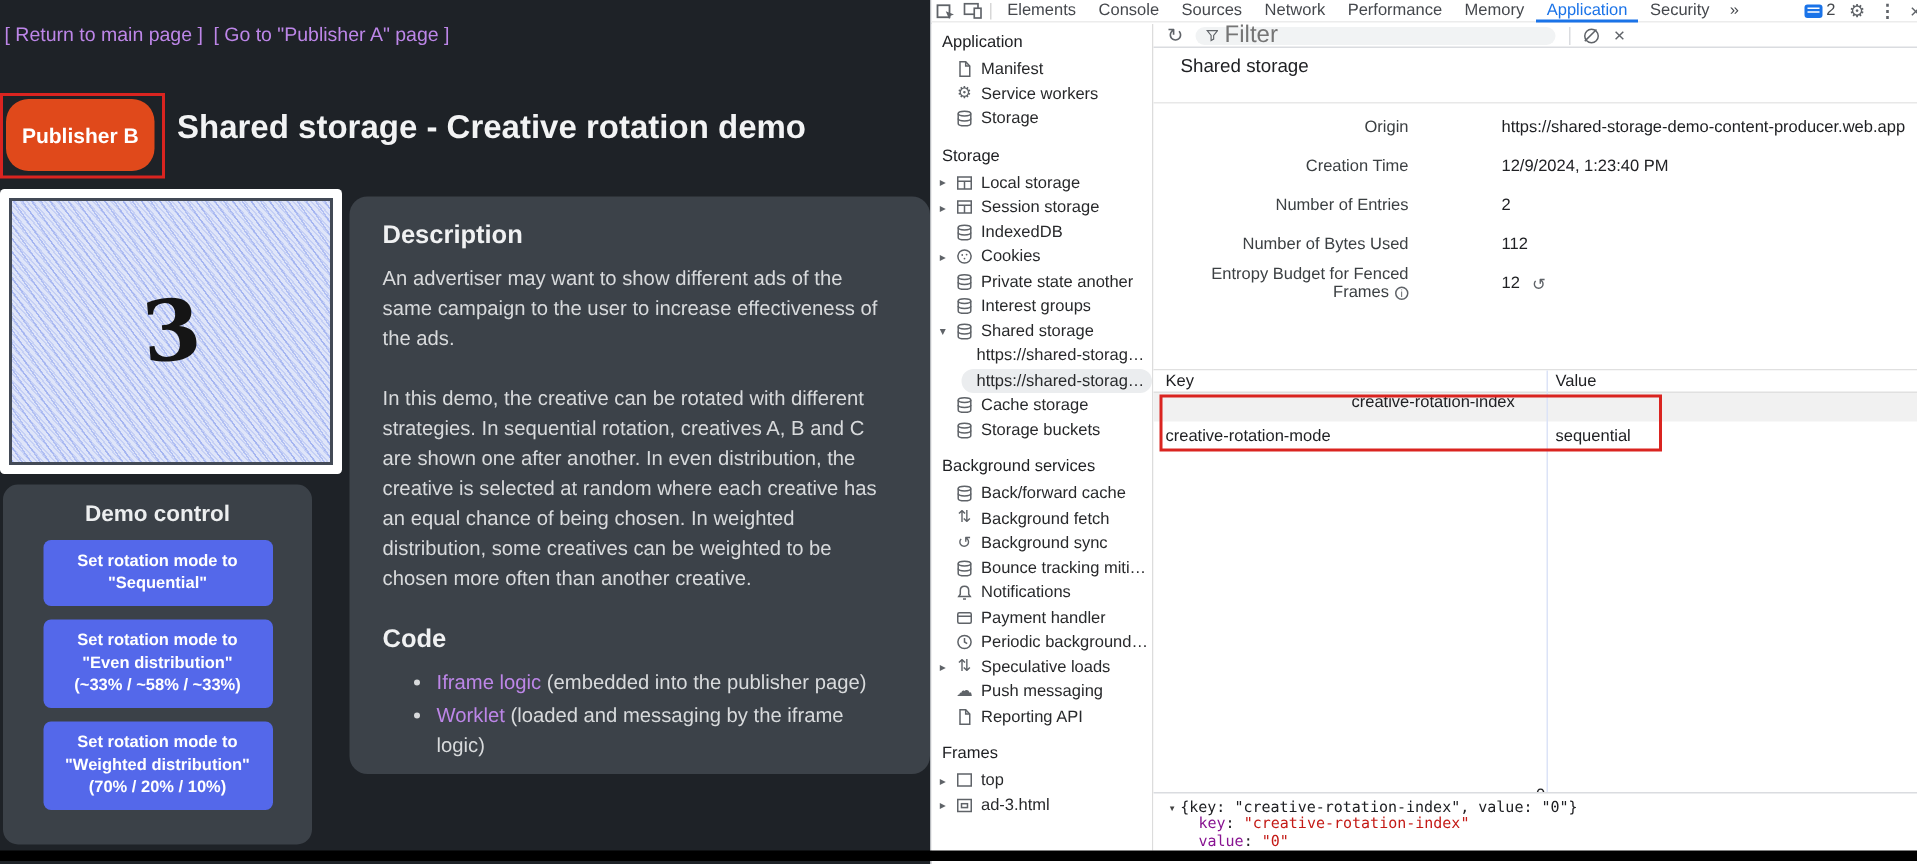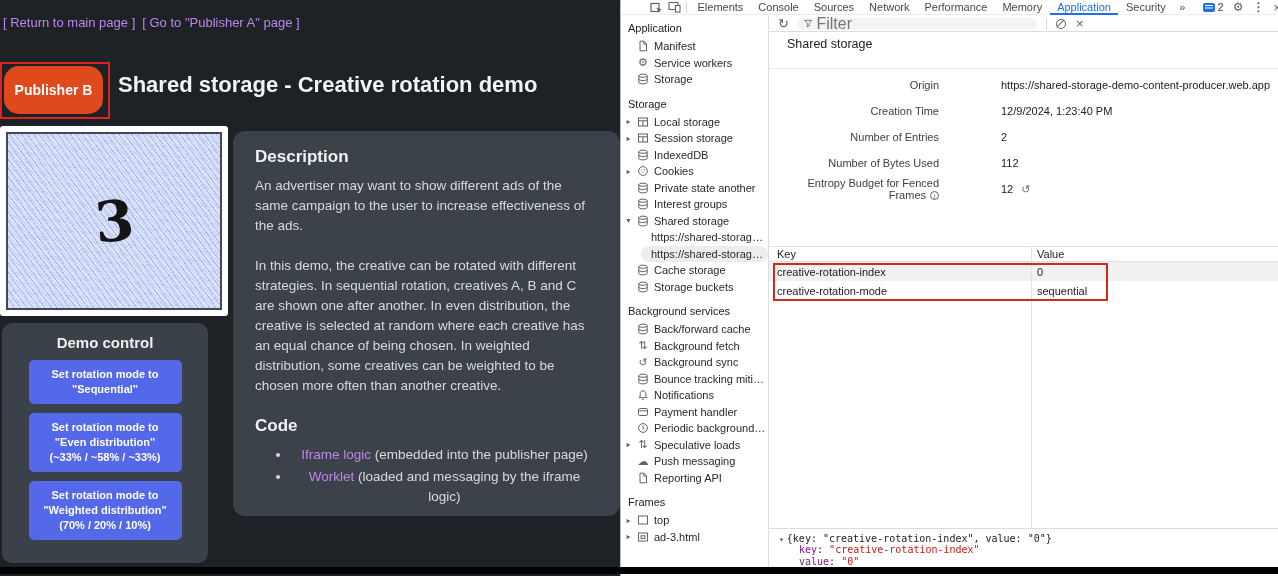--- a/index.html
+++ b/index.html
@@ -21,27 +21,27 @@
     display:flex;align-items:center;justify-content:center;}
   .creative-num{font-family:"DejaVu Serif",serif;font-size:56px;font-weight:bold;color:#151515;transform:rotate(-5deg);}
   .demo-panel{position:absolute;left:2px;top:323px;width:206px;height:240px;background:#3b4148;border-radius:10px;}
   .demo-title{text-align:center;color:#eceeef;font-weight:bold;font-size:15px;padding-top:11px;}
   .demo-buttons{margin-top:9px;}
   .demo-btn{display:block;width:153px;margin:0 auto 9px auto;background:#5468ea;border:none;border-radius:5px;color:#fff;font-weight:bold;font-size:11px;line-height:15px;text-align:center;padding:7px 4px;font-family:"Liberation Sans",sans-serif;cursor:pointer;}
   .desc-panel{position:absolute;left:233px;top:131px;width:387px;height:385px;background:#3c4249;border-radius:12px;padding:16px 22px;color:#d8dadc;font-size:13.5px;line-height:20px;}
   .desc-panel h2{color:#f0f1f2;font-size:17px;margin:0 0 9px 0;}
   .desc-panel p{margin:0 0 20px 0;}
   .desc-panel h2.code-h{margin-top:15px;}
-  .desc-panel ul{margin:4px 0 0 0;padding-left:36px;text-align:center;}
+  .desc-panel ul{margin:4px 0 0 0;padding-left:36px;}
   .desc-panel li{margin-bottom:2px;}
   .desc-panel a{color:#bd86e8;text-decoration:none;}
 
   
   .devtools{position:absolute;left:620px;top:0;width:658px;height:576px;background:#fff;border-left:1px solid #b9bcc0;color:#28292b;}
-  .dt-tabbar{position:absolute;left:0;top:0;width:100%;height:15px;display:flex;align-items:center;font-size:11px;color:#45484d;border-bottom:1px solid #ececec;background:#fff;white-space:nowrap;padding-left:26px;}
+  .dt-tabbar{position:absolute;left:0;top:0;width:100%;height:15px;display:flex;align-items:center;font-size:11px;color:#45484d;border-bottom:1px solid #ececec;background:#fff;white-space:nowrap;}
   .tb-icon{display:inline-flex;align-items:center;justify-content:center;width:18px;height:14px;cursor:pointer;}
   .tb-sep{width:1px;height:11px;background:#d7d7d7;margin:0 3px;}
   .tab{padding:0 7.5px;height:15px;line-height:14px;cursor:pointer;}
   .tab.active{color:#1a73e8;box-shadow:inset 0 -2px 0 #1a73e8;}
   .tab.more{padding:0 6px;}
   .tabbar-right{margin-left:auto;display:flex;align-items:center;gap:9px;padding-right:1px;}
   .issues{display:flex;align-items:center;gap:3px;cursor:pointer;}
   .issue-bubble{width:12px;height:9px;background:#1a73e8;border-radius:2px;position:relative;}
   .issue-bubble:after{content:"";position:absolute;left:2px;top:2.5px;width:8px;height:1.2px;background:#fff;box-shadow:0 2.5px 0 #fff;}
   .gear,.kebab,.close-x{color:#5f6368;cursor:pointer;}
@@ -80,21 +80,21 @@
   .meta-value{margin-left:14px;color:#202124;padding-left:48px;}
   .info-icon{display:inline-block;width:9px;height:9px;border:1px solid #5f6368;border-radius:50%;font-size:7px;line-height:9px;text-align:center;color:#5f6368;margin-left:4px;vertical-align:0px;}
   .reset-icon{color:#5f6368;margin-left:8px;font-size:11px;cursor:pointer;}
 
   .dt-table{position:absolute;left:0;top:230px;width:100%;height:282px;border-top:1px solid #e0e0e0;}
   .col-divider{position:absolute;left:262px;top:0;bottom:0;width:1px;background:#dce3f7;}
   .dt-table-header{display:flex;height:15px;align-items:center;border-bottom:1px solid #e0e0e0;font-size:11px;color:#202124;background:#fff;}
   .th-key{padding-left:8px;width:262px;flex:0 0 262px;}
   .th-value{padding-left:6px;}
   .dt-row{display:flex;height:19px;align-items:center;font-size:11px;color:#202124;}
-  .dt-row.striped{background:#f1f1f1;}
+  .dt-row.striped{background:#f1f1f1;flex-direction:column;}
   .td-key{padding-left:8px;width:262px;flex:0 0 262px;overflow:hidden;}
   .td-value{padding-left:6px;}
   .table-annotation{left:4px;top:16px;width:335px;height:38px;}
 
   .dt-preview{position:absolute;left:0;top:512px;width:100%;height:39px;border-top:1px solid #dadce0;font-family:"DejaVu Sans Mono",monospace;font-size:10px;color:#202124;background:#fff;}
   .pv-line1{padding:4px 0 0 10px;}
   .pv-tri{font-size:8px;color:#444;cursor:pointer;margin-right:3px;}
   .pv-prop{padding-left:30px;line-height:12px;}
   .pv-name{color:#881391;}
   .pv-str{color:#c41a16;}

